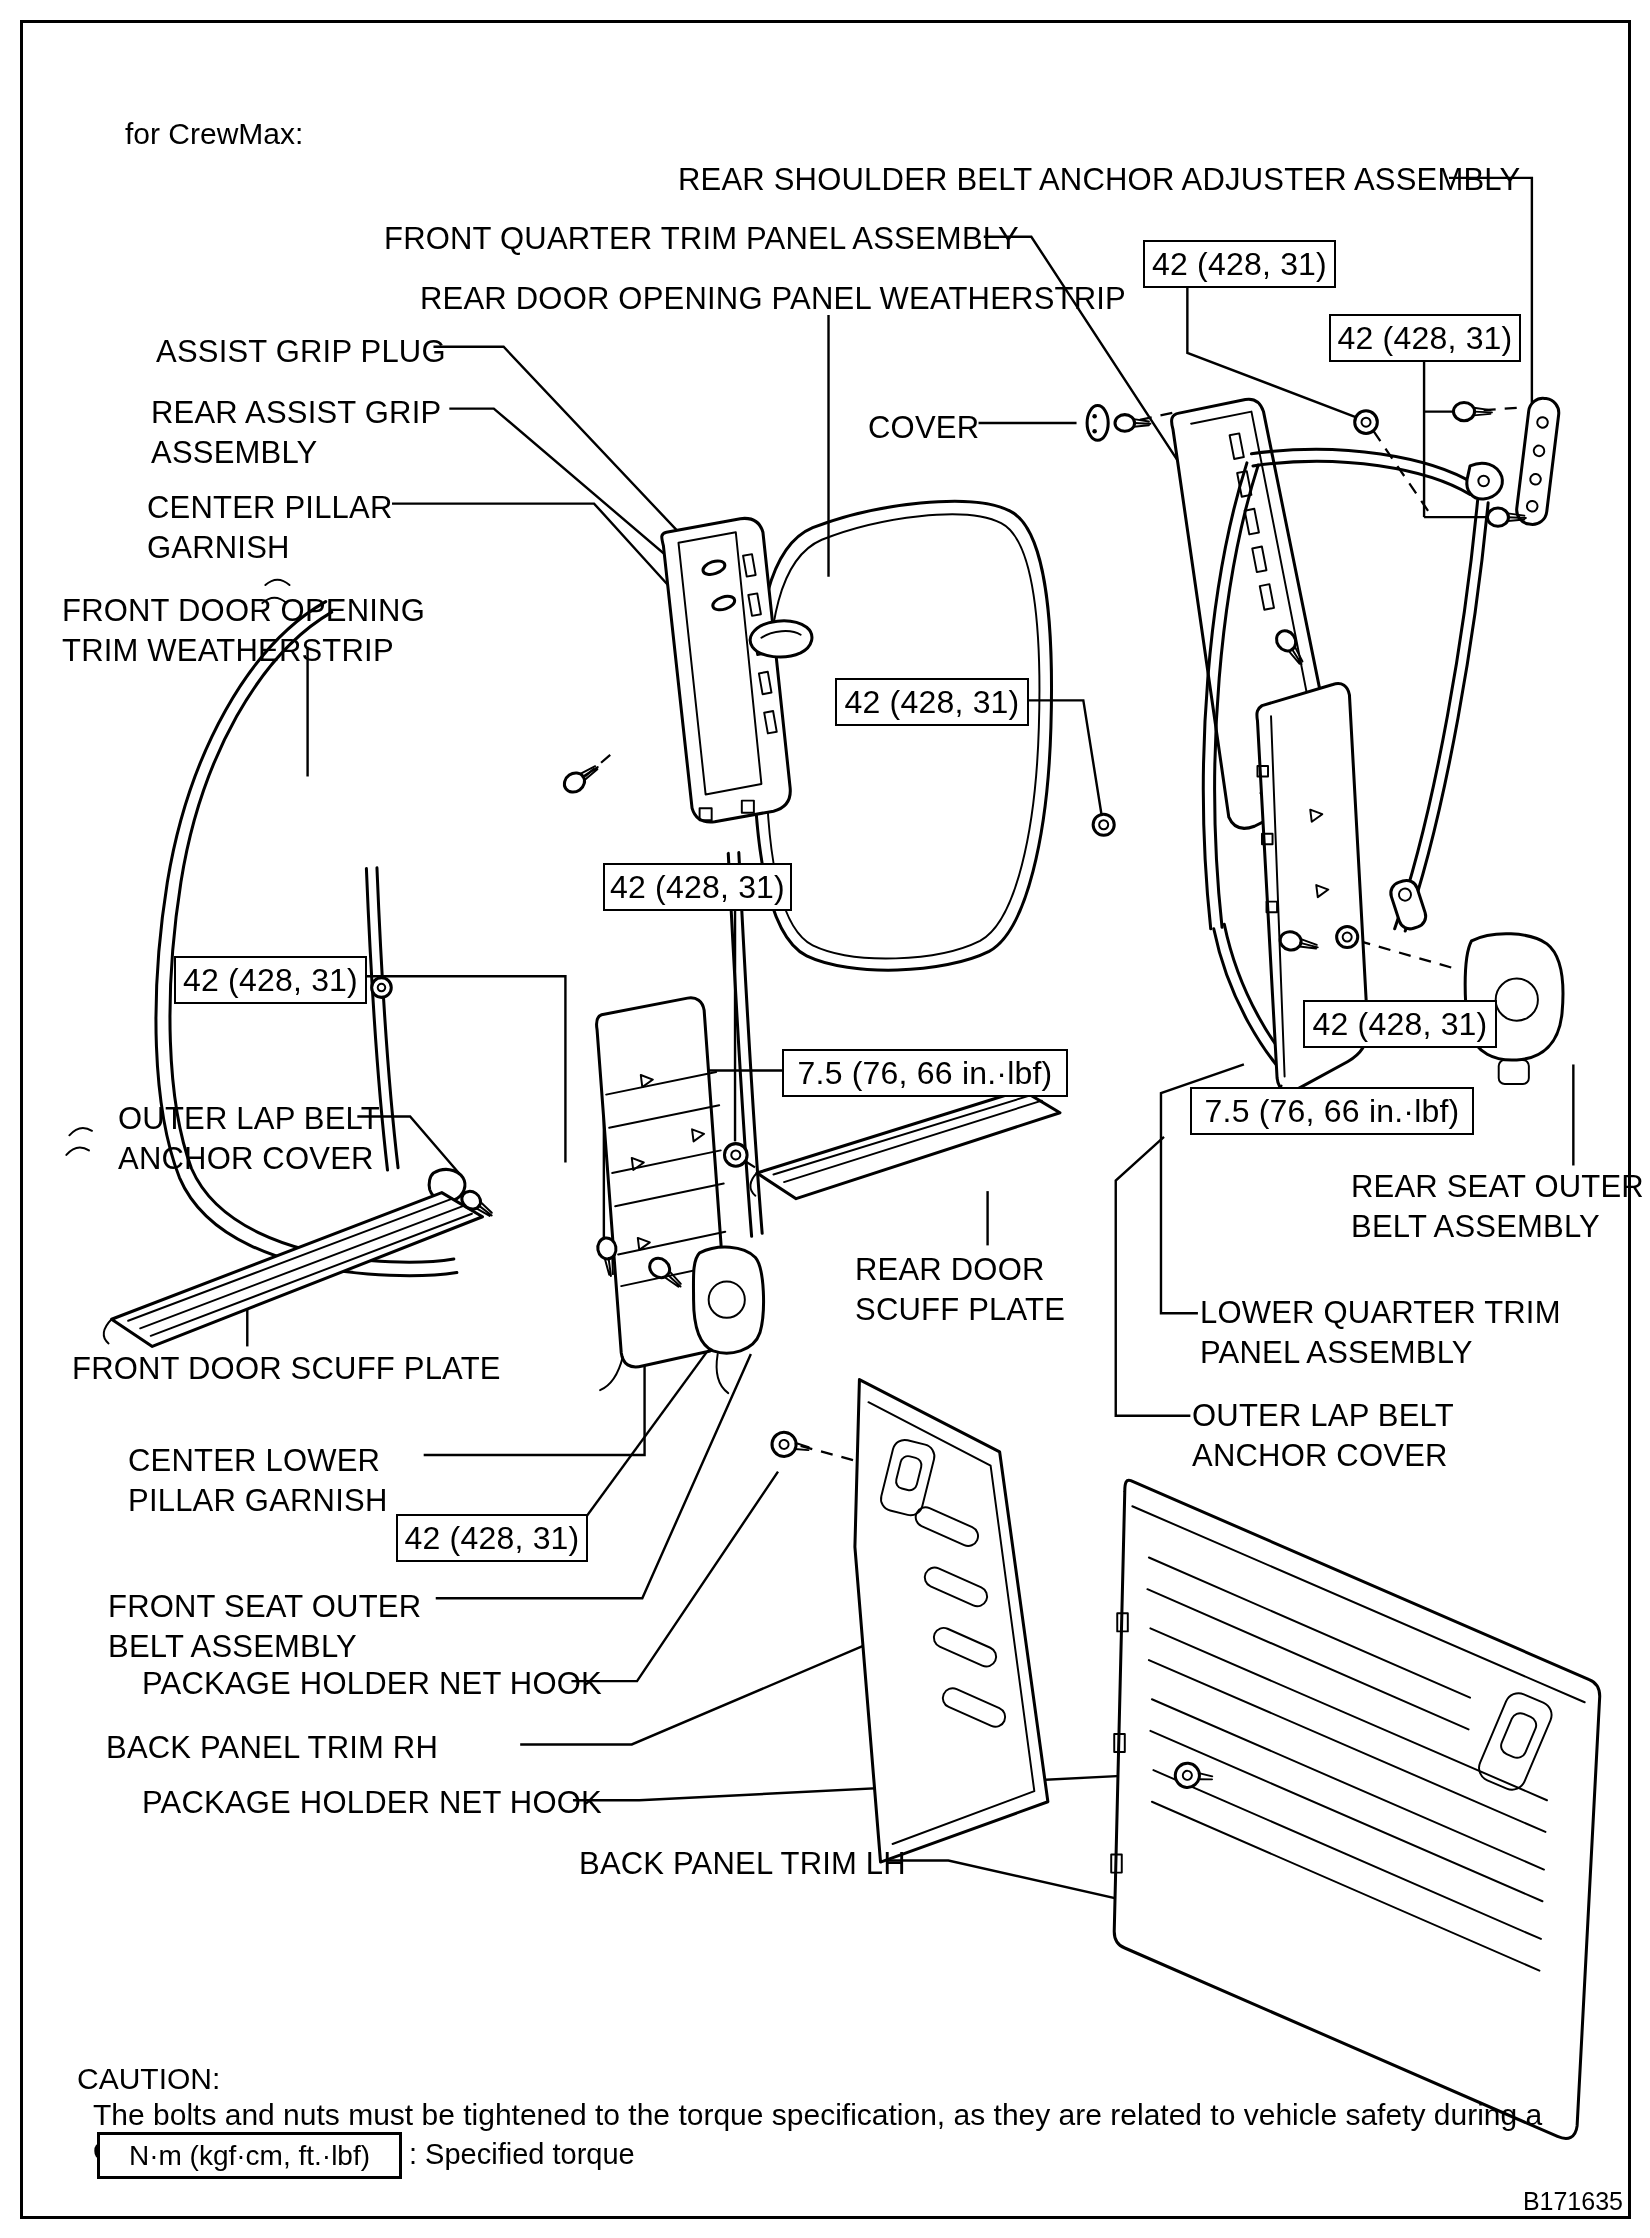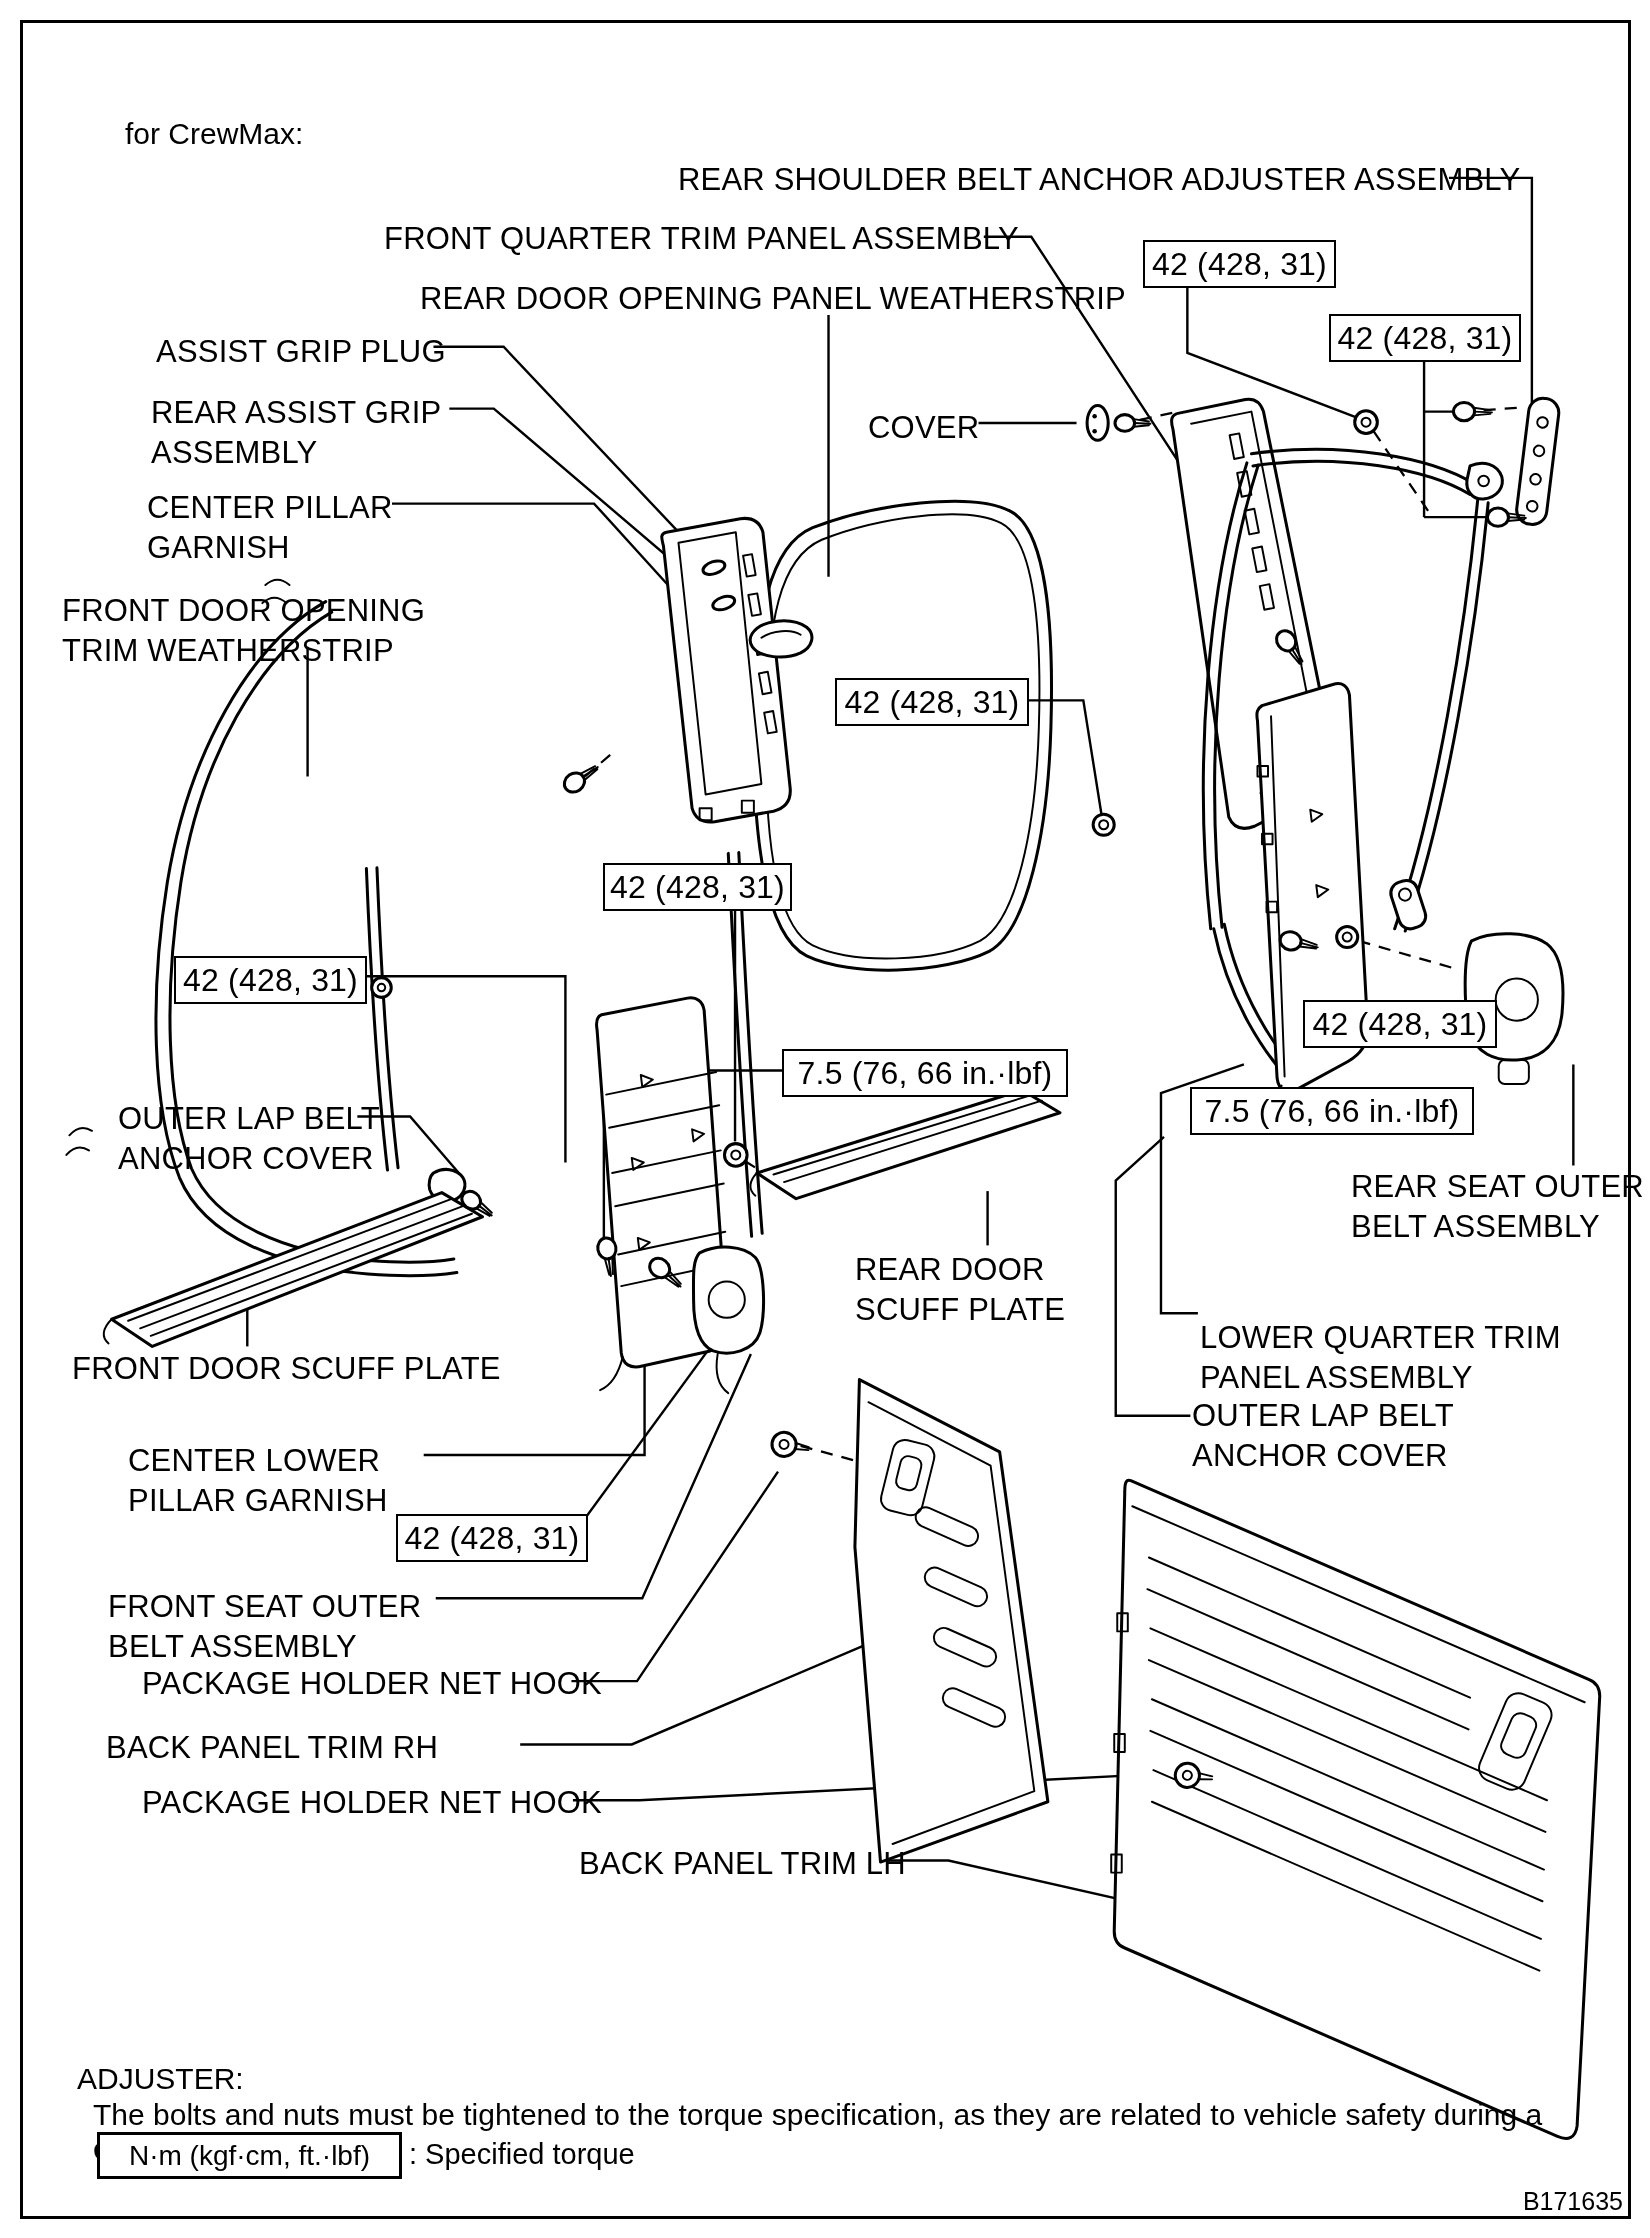--- a/index.html
+++ b/index.html
@@ -339,21 +339,21 @@
 GARNISH</div>
 <div class="part-label" style="left:62px;top:591px;">FRONT DOOR OPENING
 TRIM WEATHERSTRIP</div>
 <div class="part-label" style="left:118px;top:1099px;">OUTER LAP BELT
 ANCHOR COVER</div>
 <div class="part-label" style="left:72px;top:1349px;">FRONT DOOR SCUFF PLATE</div>
 <div class="part-label" style="left:855px;top:1250px;">REAR DOOR
 SCUFF PLATE</div>
 <div class="part-label" style="left:1351px;top:1167px;">REAR SEAT OUTER
 BELT ASSEMBLY</div>
-<div class="part-label" style="left:1200px;top:1293px;margin-top:25px;">LOWER QUARTER TRIM
+<div class="part-label" style="left:1200px;top:1293px;">LOWER QUARTER TRIM
 PANEL ASSEMBLY</div>
 <div class="part-label" style="left:1192px;top:1396px;">OUTER LAP BELT
 ANCHOR COVER</div>
 <div class="part-label" style="left:128px;top:1441px;">CENTER LOWER
 PILLAR GARNISH</div>
 <div class="part-label" style="left:108px;top:1581px;margin-top:6px;">FRONT SEAT OUTER
 BELT ASSEMBLY</div>
 <div class="part-label" style="left:142px;top:1664px;">PACKAGE HOLDER NET HOOK</div>
 <div class="part-label" style="left:106px;top:1728px;">BACK PANEL TRIM RH</div>
 <div class="part-label" style="left:142px;top:1783px;">PACKAGE HOLDER NET HOOK</div>
@@ -362,18 +362,18 @@
 <div class="torque-box" style="left:1143px;top:240px;width:189px;height:44px;">42 (428, 31)</div>
 <div class="torque-box" style="left:1329px;top:314px;width:188px;height:44px;">42 (428, 31)</div>
 <div class="torque-box" style="left:835px;top:678px;width:190px;height:44px;">42 (428, 31)</div>
 <div class="torque-box" style="left:603px;top:863px;width:185px;height:44px;">42 (428, 31)</div>
 <div class="torque-box" style="left:174px;top:956px;width:189px;height:44px;">42 (428, 31)</div>
 <div class="torque-box" style="left:782px;top:1049px;width:282px;height:44px;">7.5 (76, 66 in.·lbf)</div>
 <div class="torque-box" style="left:1303px;top:1000px;width:190px;height:44px;">42 (428, 31)</div>
 <div class="torque-box" style="left:1190px;top:1087px;width:280px;height:44px;">7.5 (76, 66 in.·lbf)</div>
 <div class="torque-box" style="left:396px;top:1514px;width:188px;height:44px;">42 (428, 31)</div>
 
-<div class="caution-head" style="left:77px;top:2062px;">ADJUSTER:</div>
+<div class="caution-head" style="left:77px;top:2062px;">CAUTION:</div>
 <div class="caution-body" style="left:93px;top:2098px;width:1508px;">The bolts and nuts must be tightened to the torque specification, as they are related to vehicle safety during a collision.</div>
 <div class="legend-box" style="left:97px;top:2132px;width:299px;height:41px;">N·m (kgf·cm, ft.·lbf)</div>
 <div class="legend-desc" style="left:409px;top:2138px;">: Specified torque</div>
 <div class="figure-id" style="left:1508px;top:2187px;width:115px;">B171635</div>
 
 
 </body></html>

